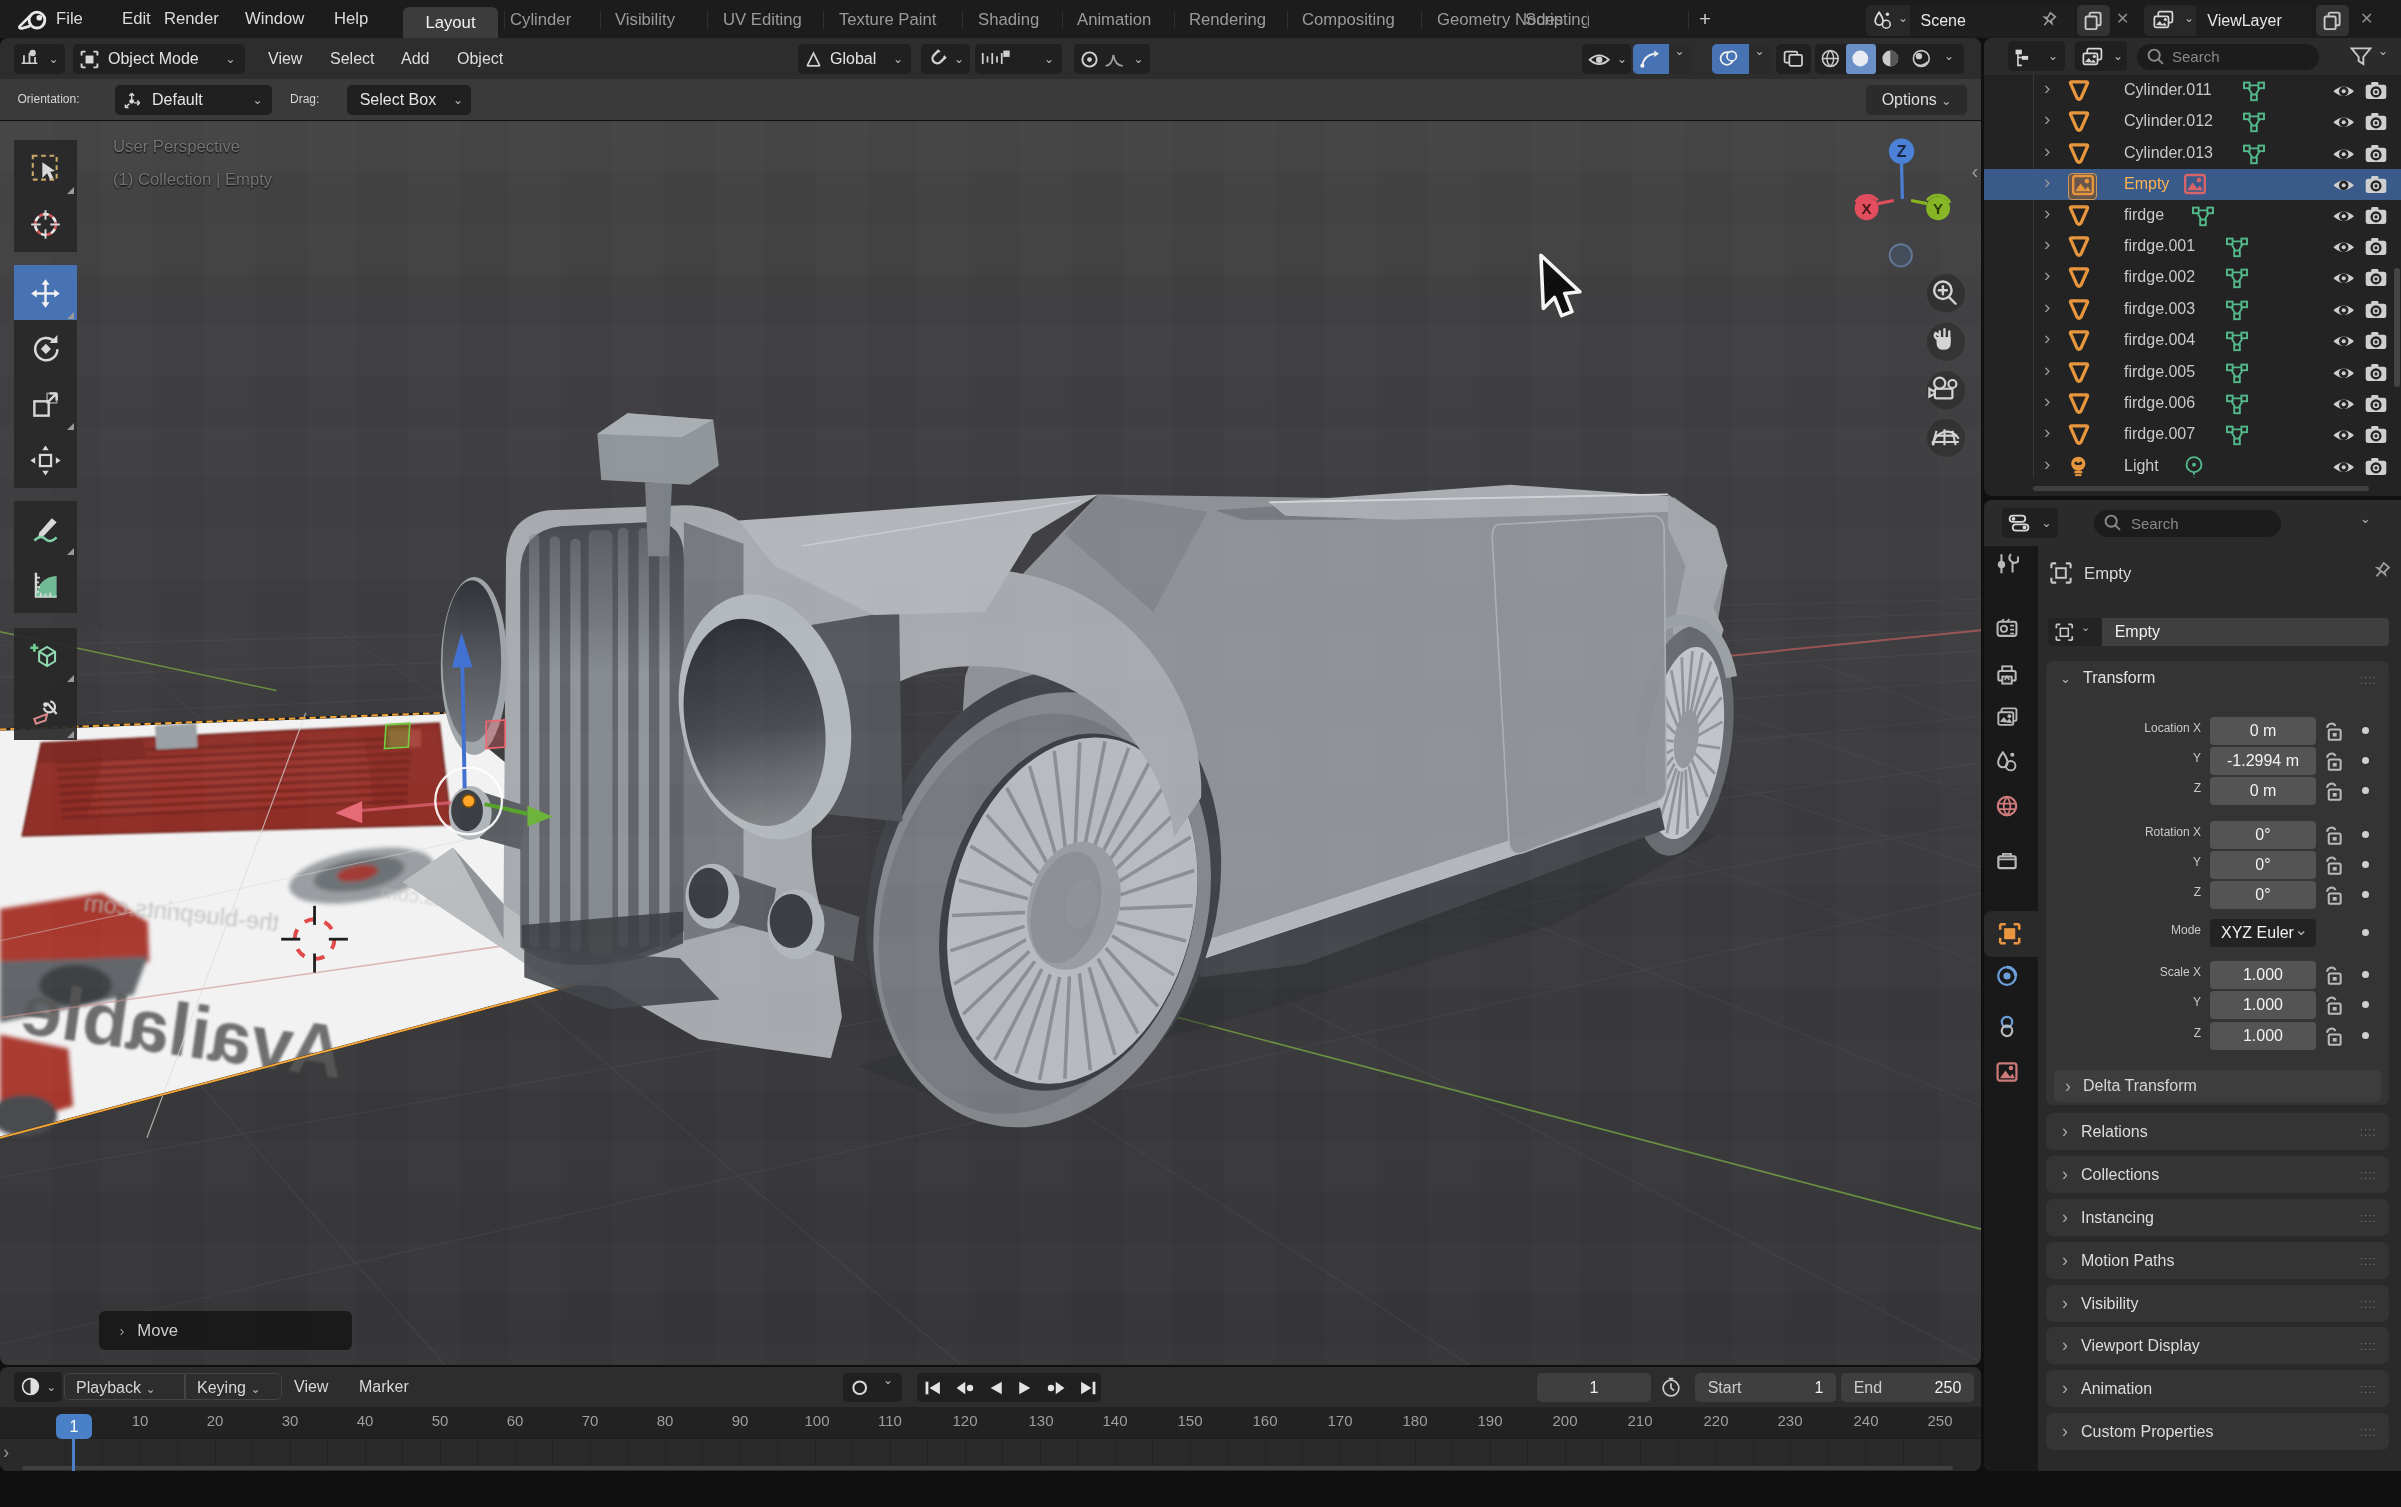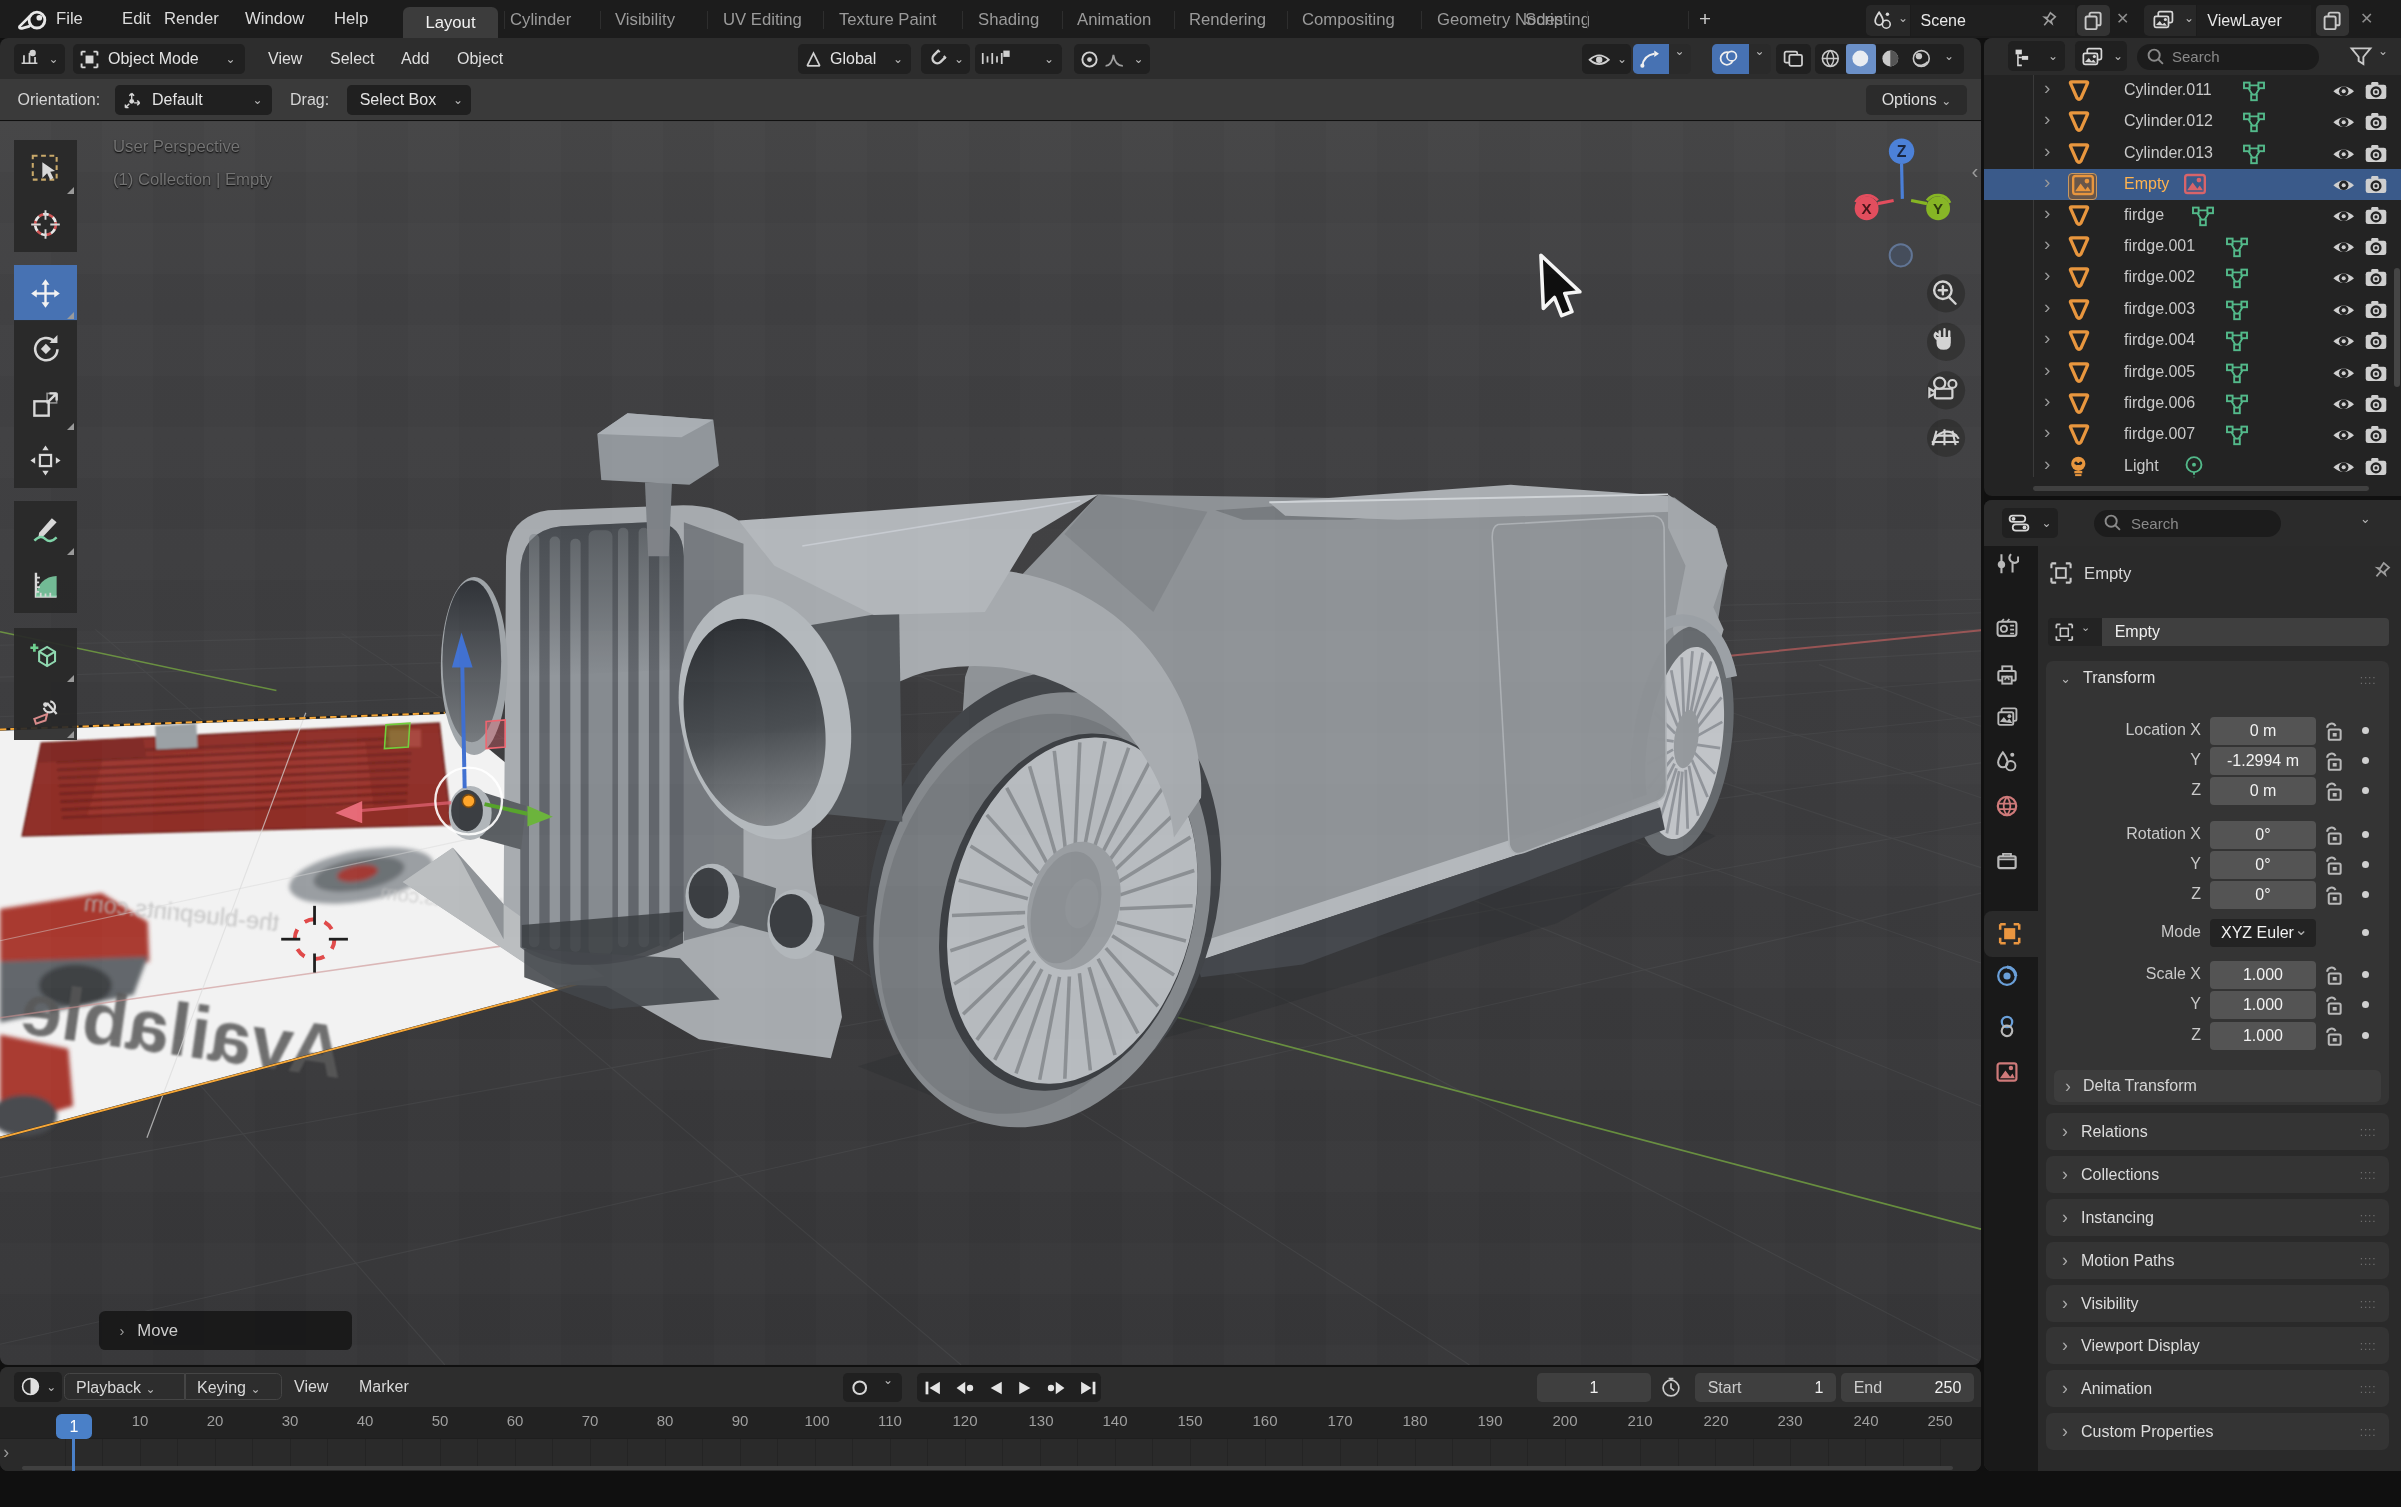--- a/index.html
+++ b/index.html
@@ -11,21 +11,21 @@
 .wtab{position:absolute;top:0;height:38px;line-height:40px;color:#9b9b9b;font-size:16.7px;}
 .wtab.active{top:7.1px;height:31px;line-height:31px;background:#3c3c3c;color:#f2f2f2;border-radius:6.4px 6.4px 0 0;text-align:center;}
 .tabsep{position:absolute;top:11px;width:0.8px;height:17.5px;background:#2e2e2e;}
 
 #vph{position:absolute;left:0;top:38px;width:1981px;height:41px;background:#2d2d2d;border-radius:8px 8px 0 0;}
 #vph .menu{position:absolute;top:0;height:41px;line-height:41px;color:#dedede;font-size:16px;}
 .dd{position:absolute;background:#202020;border-radius:4.8px;color:#e4e4e4;font-size:16px;line-height:30px;top:5.6px;height:30px;}
 .dd .v, .v{color:#b9b9b9;}
 
 #tset{position:absolute;left:0;top:79px;width:1981px;height:41px;background:#3a3a3a;}
-#tset .lab{position:absolute;top:0;height:41px;line-height:41px;color:#d5d5d5;font-size:16px;}
+#tset .lab{position:absolute;top:0;height:41px;line-height:41px;color:#d5d5d5;font-size:12px;}
 
 #vp{position:absolute;left:0;top:121px;width:1981px;height:1244px;overflow:hidden;border-radius:0 0 8px 8px;}
 #vp .checker{position:absolute;left:0;top:0;width:100%;height:100%;
  background-image:linear-gradient(90deg,#ffffff03 50%,transparent 50%),linear-gradient(#ffffff03 50%,transparent 50%);
  background-size:102px 102px;pointer-events:none;}
 .tbtn{position:absolute;left:13.5px;width:63px;height:56px;background:rgba(40,40,40,0.92);display:flex;align-items:center;justify-content:center;}
 .tbtn.active{background:#4772b3;}
 .tbtn .corner{position:absolute;right:2.4px;bottom:2.4px;width:0;height:0;border-left:7.1px solid transparent;border-bottom:7.1px solid #9a9a9a;}
 #vptext{position:absolute;left:113px;top:16px;color:#737373;font-size:16.7px;text-shadow:0 0.8px 1.6px #000;}
 #vptext .l2{margin-top:12.7px;font-size:16.7px;}
@@ -68,21 +68,21 @@
 #ptabs{position:absolute;left:0;top:46px;width:54px;height:925px;background:#191919;}
 .ptab{position:absolute;left:11px;width:32px;height:32px;}
 .ptab.active{left:0;width:54px;height:46px;background:#2a2a2a;border-radius:8px 0 0 8px;padding:10.3px 0 0 12.7px;}
 .searchbox{position:absolute;background:#1c1c1c;border-radius:13.5px;color:#8a8a8a;font-size:15px;}
 .searchbox .mag{position:absolute;left:9.5px;top:4px;}
 .panel{position:absolute;left:62px;width:343px;background:#343434;border-radius:7.1px;color:#e2e2e2;font-size:16px;}
 .grip{position:absolute;right:12.7px;top:50%;transform:translateY(-50%);color:#6f6f6f;font-size:12px;letter-spacing:0.8px;}
 .ppanel{position:absolute;left:62px;width:343px;height:37px;background:#343434;border-radius:7.1px;color:#dcdcdc;font-size:16px;line-height:37px;padding-left:35px;}
 .parrow{position:absolute;left:16px;color:#aaa;font-size:17.5px;}
 .prow{position:absolute;left:0;width:100%;height:28px;}
-.plabel{position:absolute;left:0;width:155px;text-align:right;color:#c9c9c9;font-size:16px;top:4px;}
+.plabel{position:absolute;left:0;width:155px;text-align:right;color:#c9c9c9;font-size:12px;top:4px;}
 .pfield{position:absolute;left:164px;width:106px;height:28px;background:#545454;border-radius:4px;color:#f2f2f2;font-size:16px;text-align:center;line-height:28px;}
 .pmenu{background:#232323;text-align:left;padding-left:11px;}
 .pmenu .mv{position:absolute;right:8px;top:-3.2px;color:#aaa;}
 .plock{position:absolute;left:278px;top:2.4px;}
 .pdot{position:absolute;left:316px;top:10.3px;width:7.1px;height:7.1px;border-radius:50%;background:#cfcfcf;}
 </style></head>
 <body>
 <div id="app">
 
 <div id="topbar">

